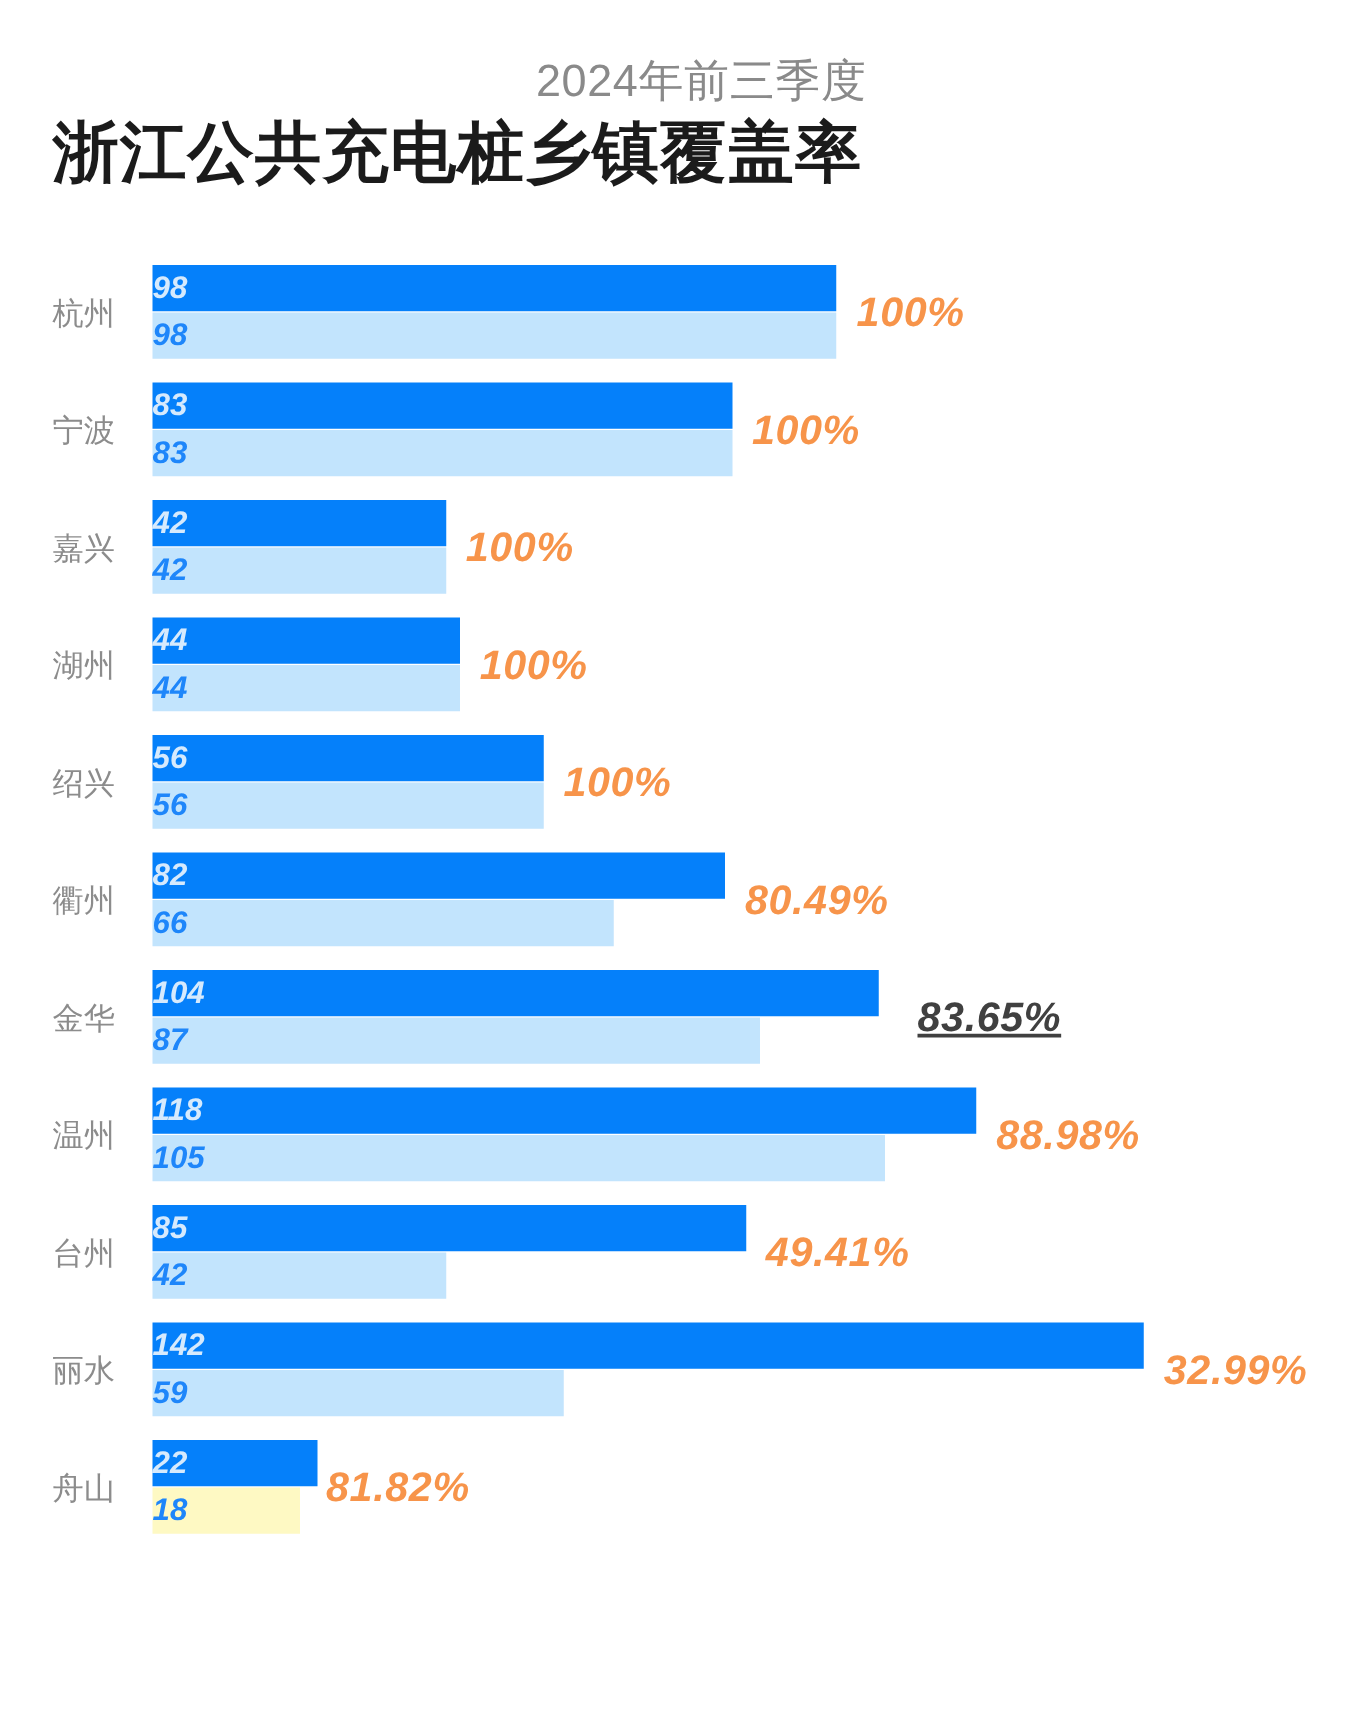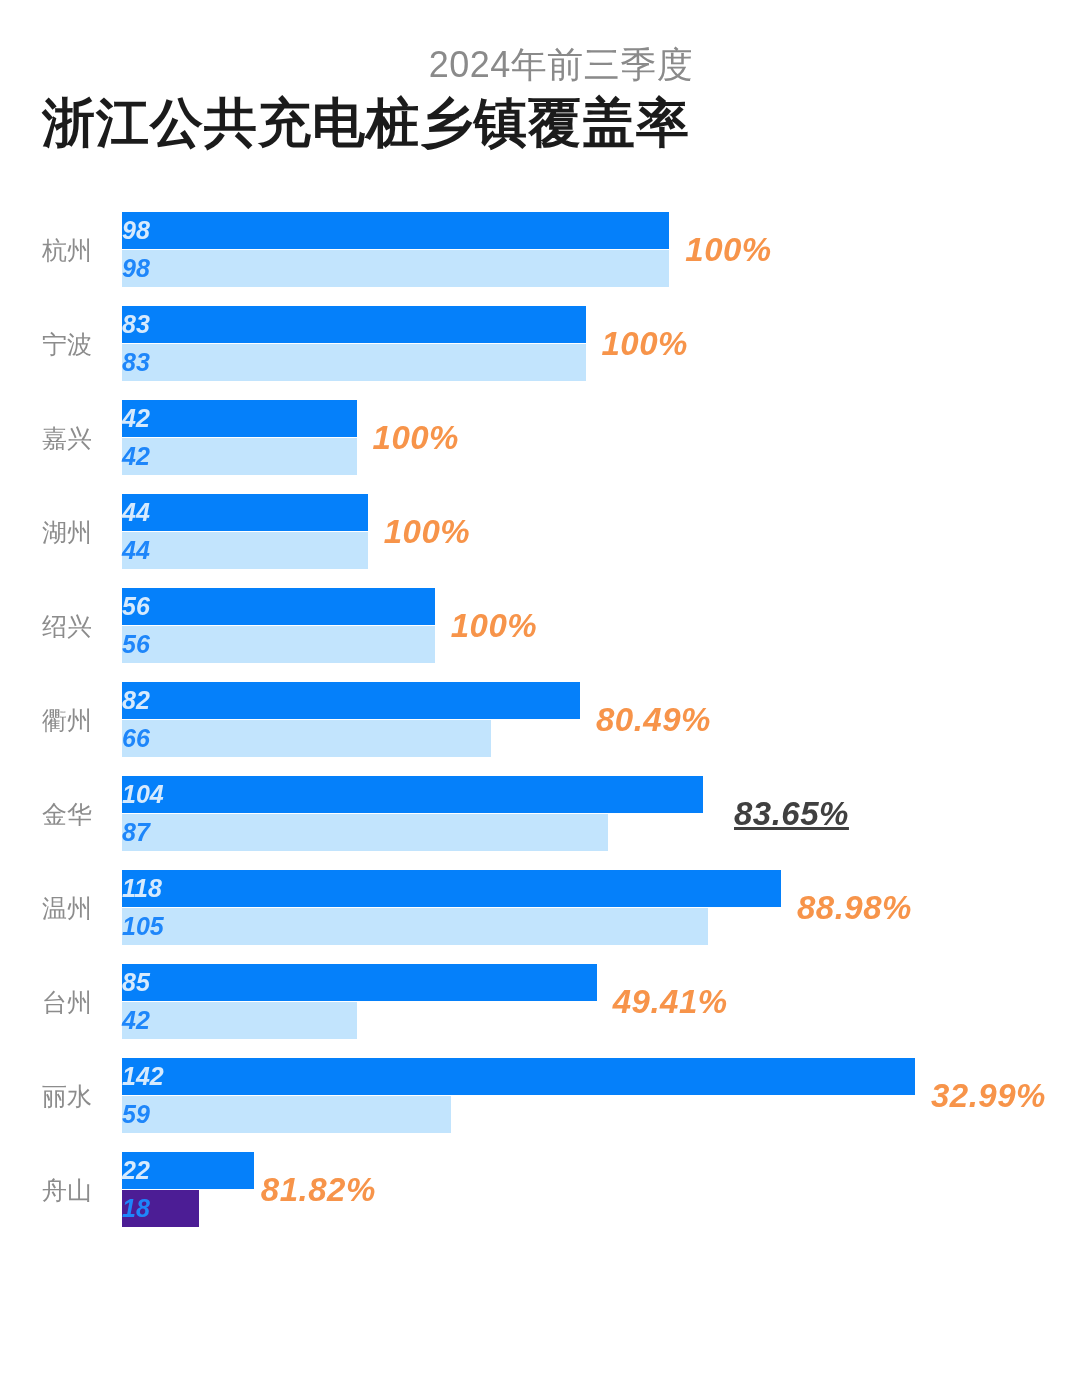--- a/index.html
+++ b/index.html
@@ -268,21 +268,21 @@
           </div>
           <div class="pct" style="color: rgb(247, 148, 74); left: 809px;">32.99%</div>
         </div>
       </div>
       <div class="row">
         <div class="row-label">舟山</div>
         <div class="bars">
           <div class="bar bar-total" style="width: 132px; background: rgb(5, 128, 250);">
             <span class="bar-value" style="color: rgb(214, 234, 253);">22</span>
           </div>
-          <div class="bar bar-covered" style="width: 77px; background: #4c1d95;">
+          <div class="bar bar-covered" style="width: 118px; background: #fef9c3;">
             <span class="bar-value" style="color: rgb(30, 134, 250);">18</span>
           </div>
           <div class="pct" style="color: rgb(247, 148, 74); left: 138.859px;">81.82%</div>
         </div>
       </div>
     </div>
 
 </div>
 
 </body></html>

